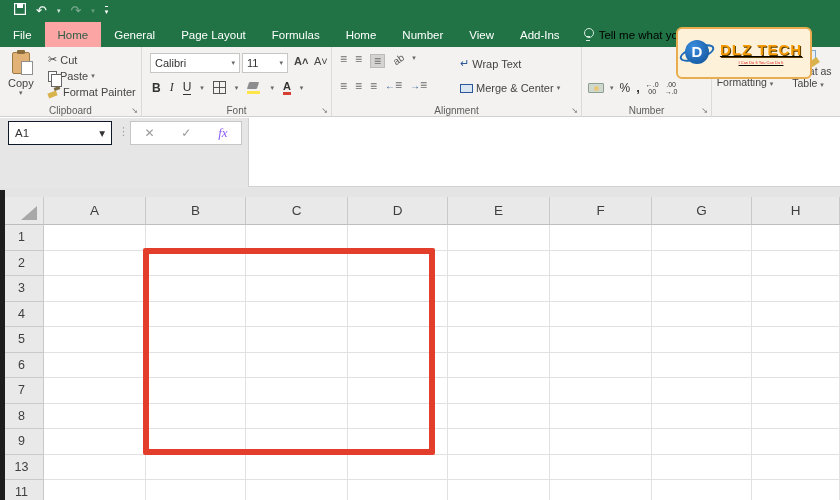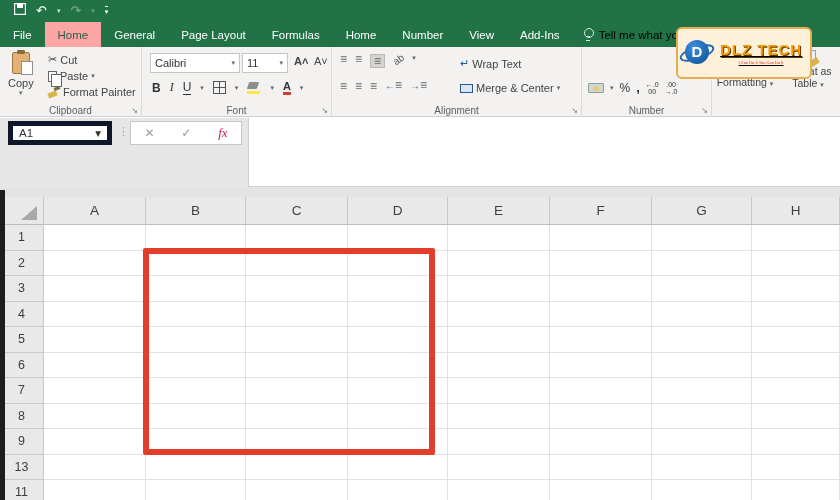--- a/index.html
+++ b/index.html
@@ -55,25 +55,25 @@
     background:linear-gradient(#c44,#c44) 1px 1px/4px 9px no-repeat, linear-gradient(#47c,#47c) 6px 3px/4px 7px no-repeat; }
   .badge-ne { position:absolute; right:-5px; bottom:-4px; width:9px; height:9px; background:#fff; border:1px solid #888; font-size:8px; line-height:8px; text-align:center; color:#333; }
   .i-grid-ft { position:relative; width:16px; height:13px; border:1px solid #7da7cc;
     background:linear-gradient(#e7eef5,#e7eef5), linear-gradient(#7da7cc,#7da7cc) 0 3px/100% 1px no-repeat; }
   .i-grid-ft::after { content:""; position:absolute; right:-4px; bottom:-3px; width:9px; height:6px; background:#d8b24a; transform:rotate(-35deg); }
   .decbtn { font-size:7px; color:#333; line-height:7px; text-align:center; }
   .stylbtn { position:absolute; top:3px; text-align:center; font-size:10.5px; color:#444; line-height:12px; }
 
   
   .fxrow { position:absolute; left:0; top:118px; width:840px; height:70px; background:#e6e6e6; }
-  .namebox { position:absolute; left:8px; top:3px; width:104px; height:24px; background:#fff; border:5px solid #0f172a; display:flex; align-items:center; justify-content:space-between; padding:0 6px; font-size:11.5px; color:#333; }
+  .namebox { position:absolute; left:8px; top:3px; width:104px; height:24px; background:#fff; border:1px solid #0f172a; display:flex; align-items:center; justify-content:space-between; padding:0 6px; font-size:11.5px; color:#333; }
   .vdots { position:absolute; left:118px; top:7px; color:#9a9a9a; font-size:11px; }
   .fxbtns { position:absolute; left:130px; top:3px; width:112px; height:24px; background:#fff; border:1px solid #c6c6c4; display:flex; align-items:center; justify-content:space-around; }
   .fxbtns .b { font-size:12px; color:#9a9a9a; }
-  .fxbtns .fx { font-family:"Liberation Serif", serif; font-style:italic; font-size:13px; color:#be185d; }
+  .fxbtns .fx { font-family:"Liberation Serif", serif; font-style:italic; font-size:13px; color:#8b5cf6; }
   .fxwhite { position:absolute; left:248px; top:0; width:592px; height:69px; background:#fff; border-left:1px solid #d0d0d0; border-bottom:1px solid #d0d0d0; }
   .band { position:absolute; left:0; top:188px; width:840px; height:9px; background:#e4e4e4; }
 
   
   .sheet { position:absolute; left:0; top:197px; width:840px; height:303px; background:#fff; }
   .colhdrs { position:absolute; left:0; top:0; height:28px; width:840px; display:flex; }
   .cornercell { width:44px; height:28px; background:#e9e9e9; border-right:1px solid #c9c9c9; border-bottom:1px solid #bdbdbd; position:relative; }
   .cornercell::after { content:""; position:absolute; right:6px; bottom:4px; width:0; height:0; border-left:16px solid transparent; border-bottom:14px solid #a8a8a8; }
   .colhdr { height:28px; background:#e9e9e9; border-right:1px solid #c9c9c9; border-bottom:1px solid #bdbdbd; display:flex; align-items:center; justify-content:center; font-size:13.5px; color:#3f3f3f; }
   .gridrow { display:flex; height:25.5px; }

